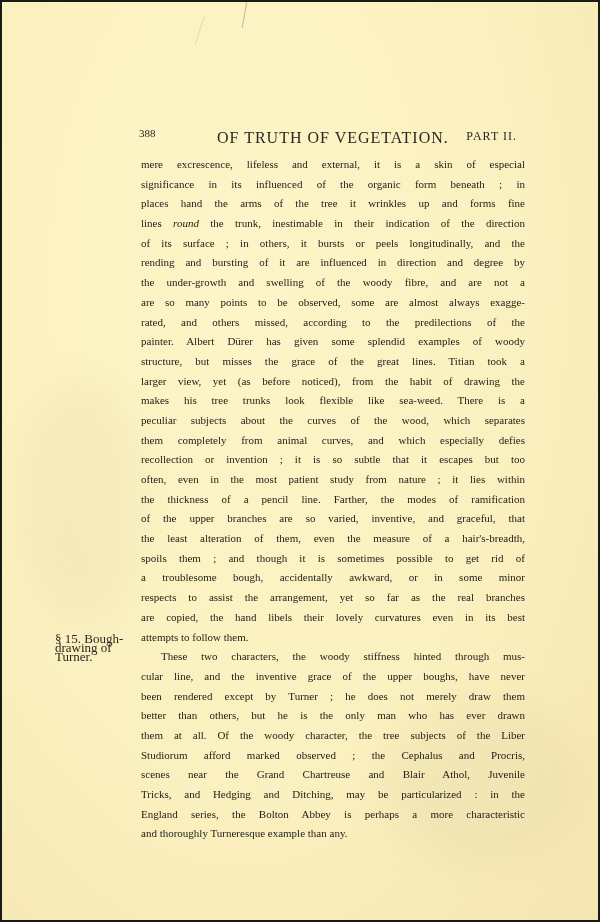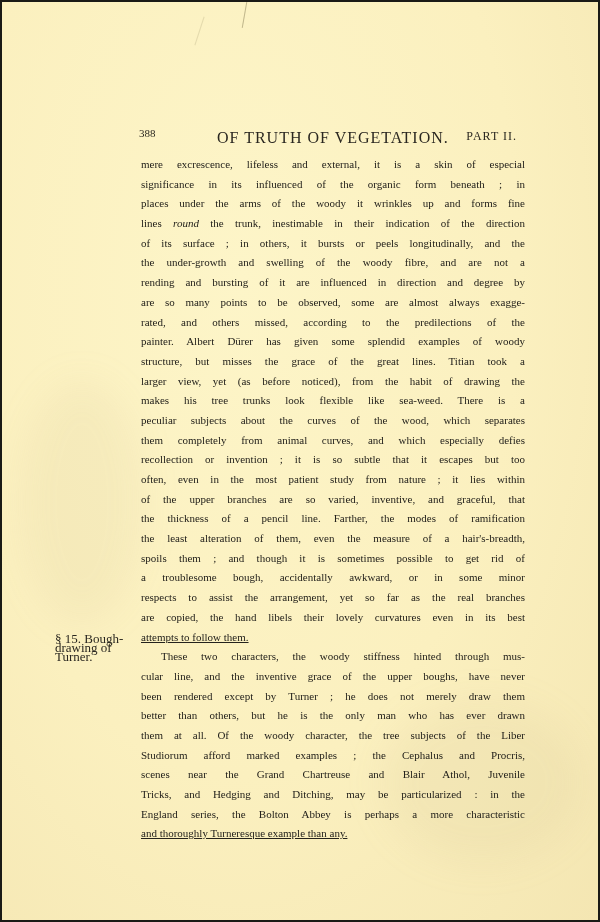--- a/index.html
+++ b/index.html
@@ -37,21 +37,21 @@
     .body-text {
       position: absolute; left: 139px; top: 153px; width: 384px;
       color: #24221c;
       font-size: 11px;
     }
     .line {
       height: 19.7px; line-height: 19.7px;
       text-align: justify; text-align-last: justify;
       white-space: nowrap;
     }
-    .line.last { text-align-last: left; text-decoration: underline; }
+    .line.last { text-align-last: left; }
     .line.indent { padding-left: 20px; }
     .side-note {
       position: absolute; left: 53px; top: 632px; width: 60px;
       font-size: 13px; line-height: 9px; color: #2a2720;
     }
     .side-note div { white-space: nowrap; }
   </style>
 </head>
 <body>
 
@@ -69,47 +69,47 @@
 
   <div class="side-note">
     <div>§ 15. Bough-</div>
     <div>drawing of</div>
     <div>Turner.</div>
   </div>
 
   <div class="body-text" id="body-text">
       <div class="line">mere excrescence, lifeless and external, it is a skin of especial</div>
       <div class="line">significance in its influenced of the organic form beneath ; in</div>
-      <div class="line">places under the arms of the woody it wrinkles up and forms fine</div>
+      <div class="line">places hand the arms of the tree it wrinkles up and forms fine</div>
       <div class="line">lines <em>round</em> the trunk, inestimable in their indication of the direction</div>
       <div class="line">of its surface ; in others, it bursts or peels longitudinally, and the</div>
+      <div class="line">rending and bursting of it are influenced in direction and degree by</div>
       <div class="line">the under-growth and swelling of the woody fibre, and are not a</div>
-      <div class="line">rending and bursting of it are influenced in direction and degree by</div>
       <div class="line">are so many points to be observed, some are almost always exagge-</div>
       <div class="line">rated, and others missed, according to the predilections of the</div>
       <div class="line">painter.   Albert Dürer has given some splendid examples of woody</div>
       <div class="line">structure, but misses the grace of the great lines.   Titian took a</div>
       <div class="line">larger view, yet (as before noticed), from the habit of drawing the</div>
       <div class="line">makes his tree trunks look flexible like sea-weed.   There is a</div>
       <div class="line">peculiar subjects about the curves of the wood, which separates</div>
       <div class="line">them completely from animal curves, and which especially defies</div>
       <div class="line">recollection or invention ; it is so subtle that it escapes but too</div>
       <div class="line">often, even in the most patient study from nature ; it lies within</div>
+      <div class="line">the thickness of a pencil line.   Farther, the modes of ramification</div>
       <div class="line">of the upper branches are so varied, inventive, and graceful, that</div>
-      <div class="line">the thickness of a pencil line.   Farther, the modes of ramification</div>
       <div class="line">the least alteration of them, even the measure of a hair's-breadth,</div>
       <div class="line">spoils them ; and though it is sometimes possible to get rid of</div>
       <div class="line">a troublesome bough, accidentally awkward, or in some minor</div>
       <div class="line">respects to assist the arrangement, yet so far as the real branches</div>
       <div class="line">are copied, the hand libels their lovely curvatures even in its best</div>
       <div class="line last">attempts to follow them.</div>
       <div class="line indent">These two characters, the woody stiffness hinted through mus-</div>
       <div class="line">cular line, and the inventive grace of the upper boughs, have never</div>
       <div class="line">been rendered except by Turner ; he does not merely draw them</div>
       <div class="line">better than others, but he is the only man who has ever drawn</div>
       <div class="line">them at all.   Of the woody character, the tree subjects of the Liber</div>
-      <div class="line">Studiorum afford marked examples ; the Cephalus and Procris,</div>
+      <div class="line">Studiorum afford marked observed ; the Cephalus and Procris,</div>
       <div class="line">scenes near the Grand Chartreuse and Blair Athol, Juvenile</div>
       <div class="line">Tricks, and Hedging and Ditching, may be particularized : in the</div>
       <div class="line">England series, the Bolton Abbey is perhaps a more characteristic</div>
       <div class="line last">and thoroughly Turneresque example than any.</div>
     </div>
 </div>
 
 </body></html>

